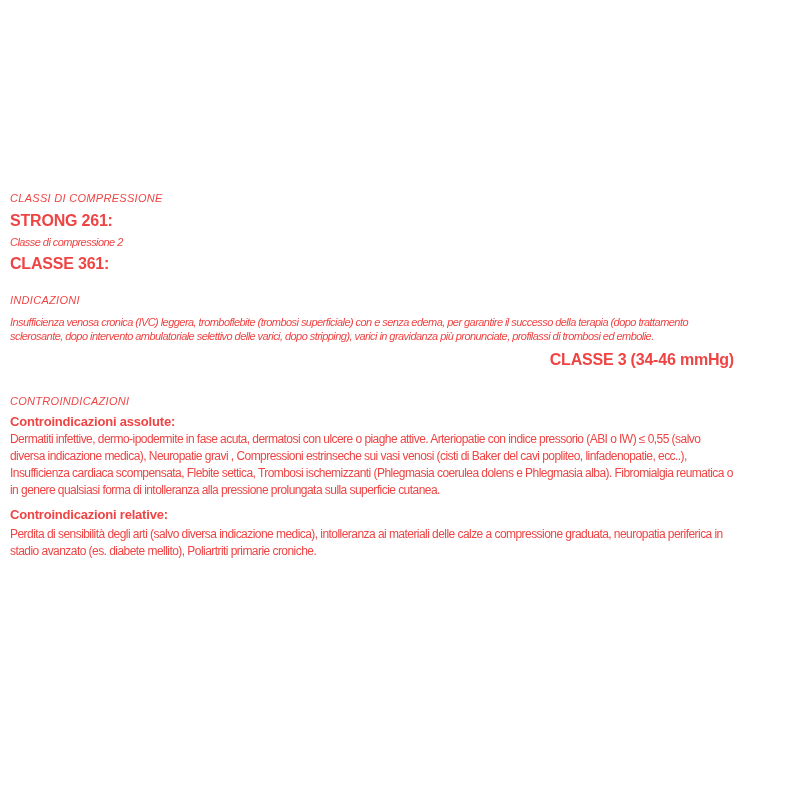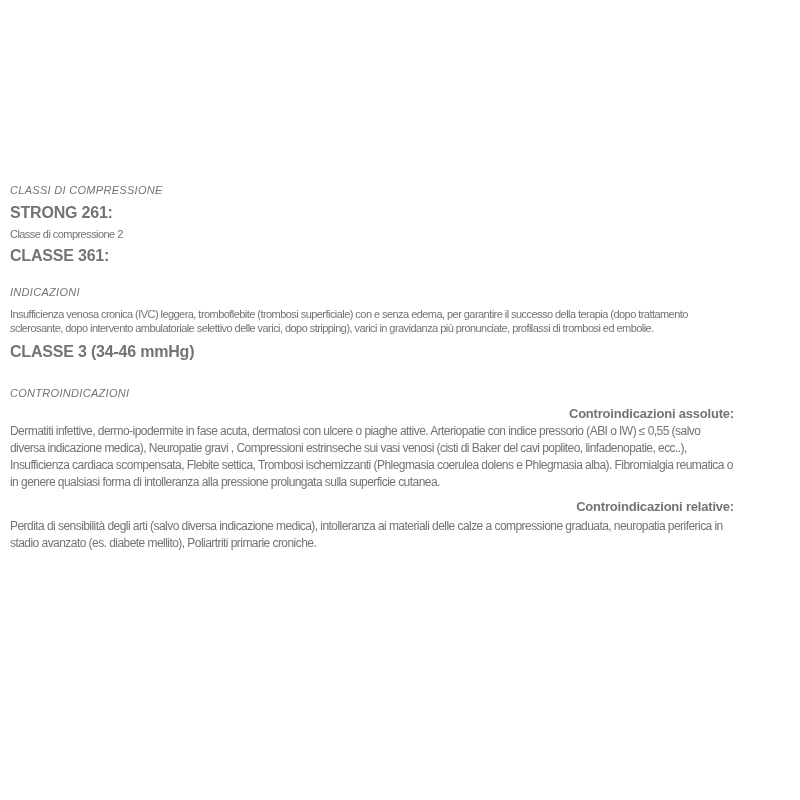--- a/index.html
+++ b/index.html
@@ -10,21 +10,22 @@
   body {
     width: 800px;
     height: 800px;
     overflow: hidden;
   }
   .content {
     box-sizing: border-box;
     width: 744px;
     padding: 183px 10px 0 10px;
     font-family: "Liberation Sans", "DejaVu Sans", sans-serif;
-    color: #737373;
+    color: #ef4444;
+    margin-top: 8px;
   }
   section { margin: 0; }
   p, h2 { margin: 0; padding: 0; }
 
   .sec-heading {
     font-style: italic;
     font-weight: 400;
     font-size: 11px;
     line-height: 14px;
     letter-spacing: 0.3px;
@@ -33,20 +34,21 @@
     font-weight: 700;
     font-size: 16px;
     line-height: 15px;
     letter-spacing: -0.2px;
   }
   .body-sm {
     font-weight: 400;
     font-size: 11px;
     line-height: 14px;
     letter-spacing: -0.55px;
+    font-style: italic;
   }
   .label-lg {
     font-weight: 700;
     font-size: 13px;
     line-height: 16px;
     letter-spacing: -0.2px;
   }
   .body-lg {
     font-weight: 400;
     font-size: 12px;
@@ -54,25 +56,25 @@
     letter-spacing: -0.55px;
   }
 
   
   #h-classi      { margin-bottom: 8px; }
   .s1-label      { margin-bottom: 7px; }
   .s1-text       { margin-bottom: 7px; }
   #h-indicazioni { margin-top: 22px; margin-bottom: 8px; }
   #c2-label      { margin-bottom: 5px; }
   #c2-text       { margin-bottom: 9px; }
-  #c3-label      { margin-bottom: 4px; }
+  #c3-label      { margin-bottom: 4px; text-align: right; }
   #h-controind   { margin-top: 27px; margin-bottom: 6px; }
-  #ca-label      { margin-bottom: 1px; text-align: right; }
+  #ca-label      { margin-bottom: 1px; }
   #ca-text       { margin-bottom: 8px; }
-  #cr-label      { margin-bottom: 3px; text-align: right; }
+  #cr-label      { margin-bottom: 3px; }
 </style>
 </head>
 <body>
 
 <div class="content">
 
   <section>
     <h2 id="h-classi" class="sec-heading">CLASSI DI COMPRESSIONE</h2>
     <p class="label-sm s1-label">STRONG 261:</p>
     <p class="body-sm s1-text">Classe di compressione 2</p>

